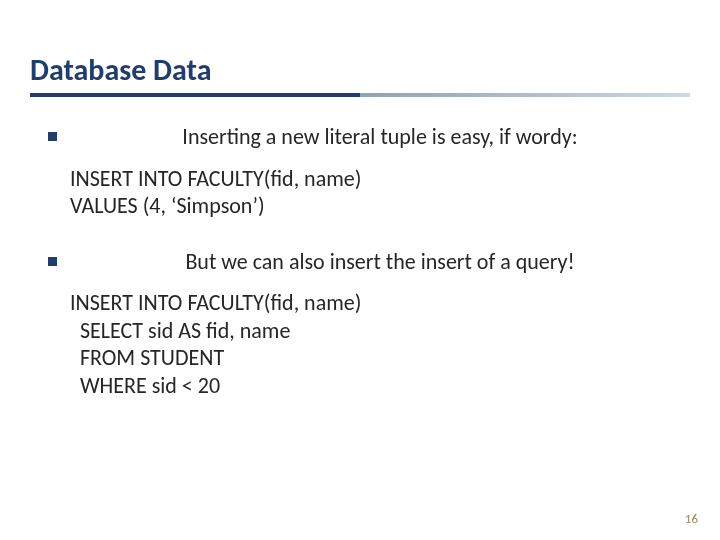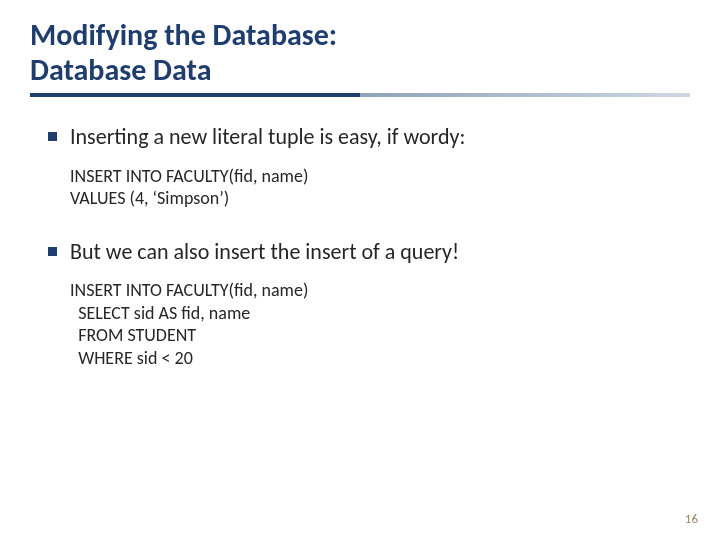--- a/index.html
+++ b/index.html
@@ -38,53 +38,54 @@
   .body {
     padding: 26px 0 0 14px;
     font-size: 22px;
     line-height: 1.25;
     color: #262626;
   }
   .bullet-item {
     position: relative;
     padding-left: 26px;
     margin-bottom: 14px;
+    text-align: center;
   }
   .bullet-item::before {
     content: "";
     position: absolute;
     left: 4px;
     top: 9px;
     width: 9px;
     height: 9px;
     background: #1f3e6e;
   }
   .code-block {
     padding-left: 26px;
     margin-bottom: 28px;
     white-space: pre-line;
     font-family: inherit;
-    font-size: 18px;
+    font-size: 22px;
   }
   .page-num {
     position: absolute;
     right: 22px;
     bottom: 14px;
     font-size: 13px;
     color: #9a8860;
     margin-top: 36px;
   }
 </style>
 </head>
 <body>
 
 <div class="slide">
 
   <h1 class="title">
-    <span>Modifying the Database:</span><br>
+    <br>
     <span>Database Data</span>
   </h1>
 
   <div class="rule"></div>
 
   <div class="body">
 
     <div class="bullet-item">
       <span>Inserting a new literal tuple is easy, if wordy:</span>
     </div>

